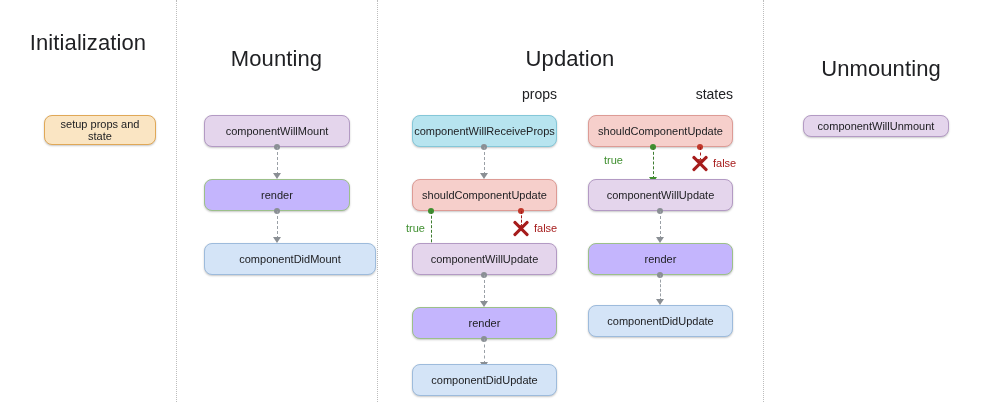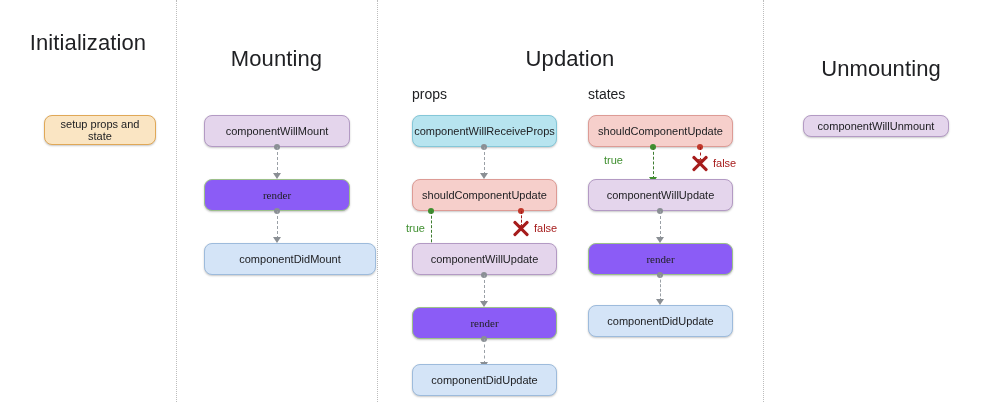--- a/index.html
+++ b/index.html
@@ -32,21 +32,21 @@
     position: absolute;
     text-align: center;
     font-size: 22px;
     font-weight: 400;
     color: #202124;
     letter-spacing: 0.1px;
     white-space: nowrap;
   }
   .sub-title {
     position: absolute;
-    text-align: left;
+    text-align: right;
     font-size: 14px;
     font-weight: 400;
     color: #202124;
     white-space: nowrap;
   }
 
   
   .node {
     position: absolute;
     box-sizing: border-box;
@@ -57,21 +57,21 @@
     align-items: center;
     justify-content: center;
     font-size: 11px;
     color: #202124;
     text-align: center;
     box-shadow: 0 1px 2px rgba(0,0,0,0.22);
     line-height: 1.1;
     padding: 0 6px;
   }
   .node.purple { background: #e4d5ec; border-color: #b39ac4; }
-  .node.green  { background: #8b5cf6; border-color: #9cc08a; font-family: Liberation Serif, serif; }
+  .node.green  { background: #c4b5fd; border-color: #9cc08a; }
   .node.blue   { background: #d4e4f7; border-color: #9dbbdc; }
   .node.red    { background: #f6cfcb; border-color: #dd9b95; }
   .node.cyan   { background: #b7e4ef; border-color: #84c7d8; }
   .node.orange { background: #fae5c3; border-color: #e0a857; }
 
   
   .conn {
     position: absolute;
     width: 0;
     border-left-width: 1px;

